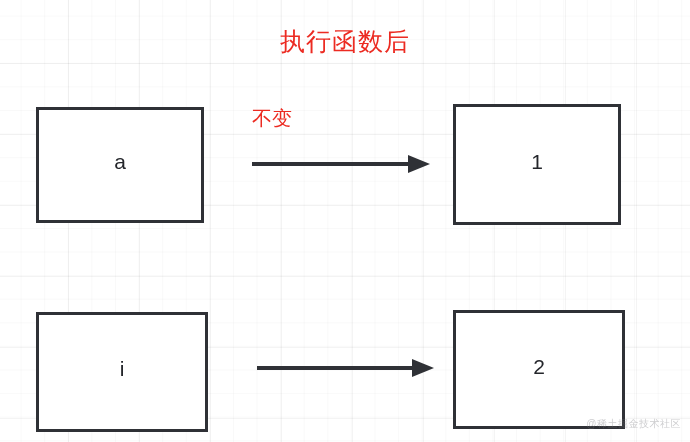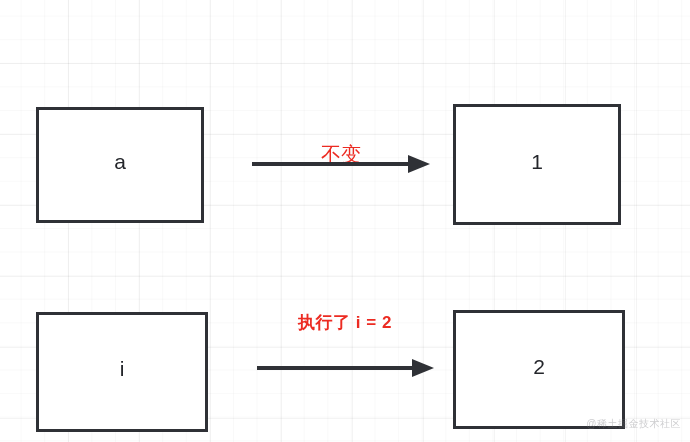--- a/index.html
+++ b/index.html
@@ -98,24 +98,23 @@
 
   .arrow-caption {
     position: absolute;
     color: #ec2b22;
     white-space: nowrap;
   }
   #caption-top {
     left: 252px;
     top: 106px;
     width: 178px;
-    text-align: center;
+    text-align: left;
     font-size: 20px;
     line-height: 24px;
-    margin-top: 36px;
   }
   #caption-bottom {
     left: 247px;
     top: 312px;
     width: 196px;
     text-align: center;
     font-size: 17px;
     font-weight: bold;
     line-height: 22px;
     letter-spacing: 0.5px;
@@ -130,20 +129,21 @@
     line-height: 18px;
     white-space: nowrap;
     letter-spacing: 0.5px;
   }
 </style>
 </head>
 <body>
 
 <div id="canvas">
 
+  <div class="title">执行函数后</div>
 
   <div class="box" id="box-a">
     <span class="box-label">a</span>
   </div>
 
   <div class="box" id="box-1">
     <span class="box-label">1</span>
   </div>
 
   <div class="box" id="box-i">
@@ -154,21 +154,20 @@
     <span class="box-label">2</span>
   </div>
 
   <div class="arrow-caption" id="caption-top">不变</div>
 
   <div class="arrow" id="arrow-top">
     <div class="arrow-line"></div>
     <div class="arrow-head"></div>
   </div>
 
-  <div class="arrow-caption" id="caption-bottom">执行了 i = 2</div>
 
   <div class="arrow" id="arrow-bottom">
     <div class="arrow-line"></div>
     <div class="arrow-head"></div>
   </div>
 
   <div class="watermark">@稀土掘金技术社区</div>
 
 </div>
 

